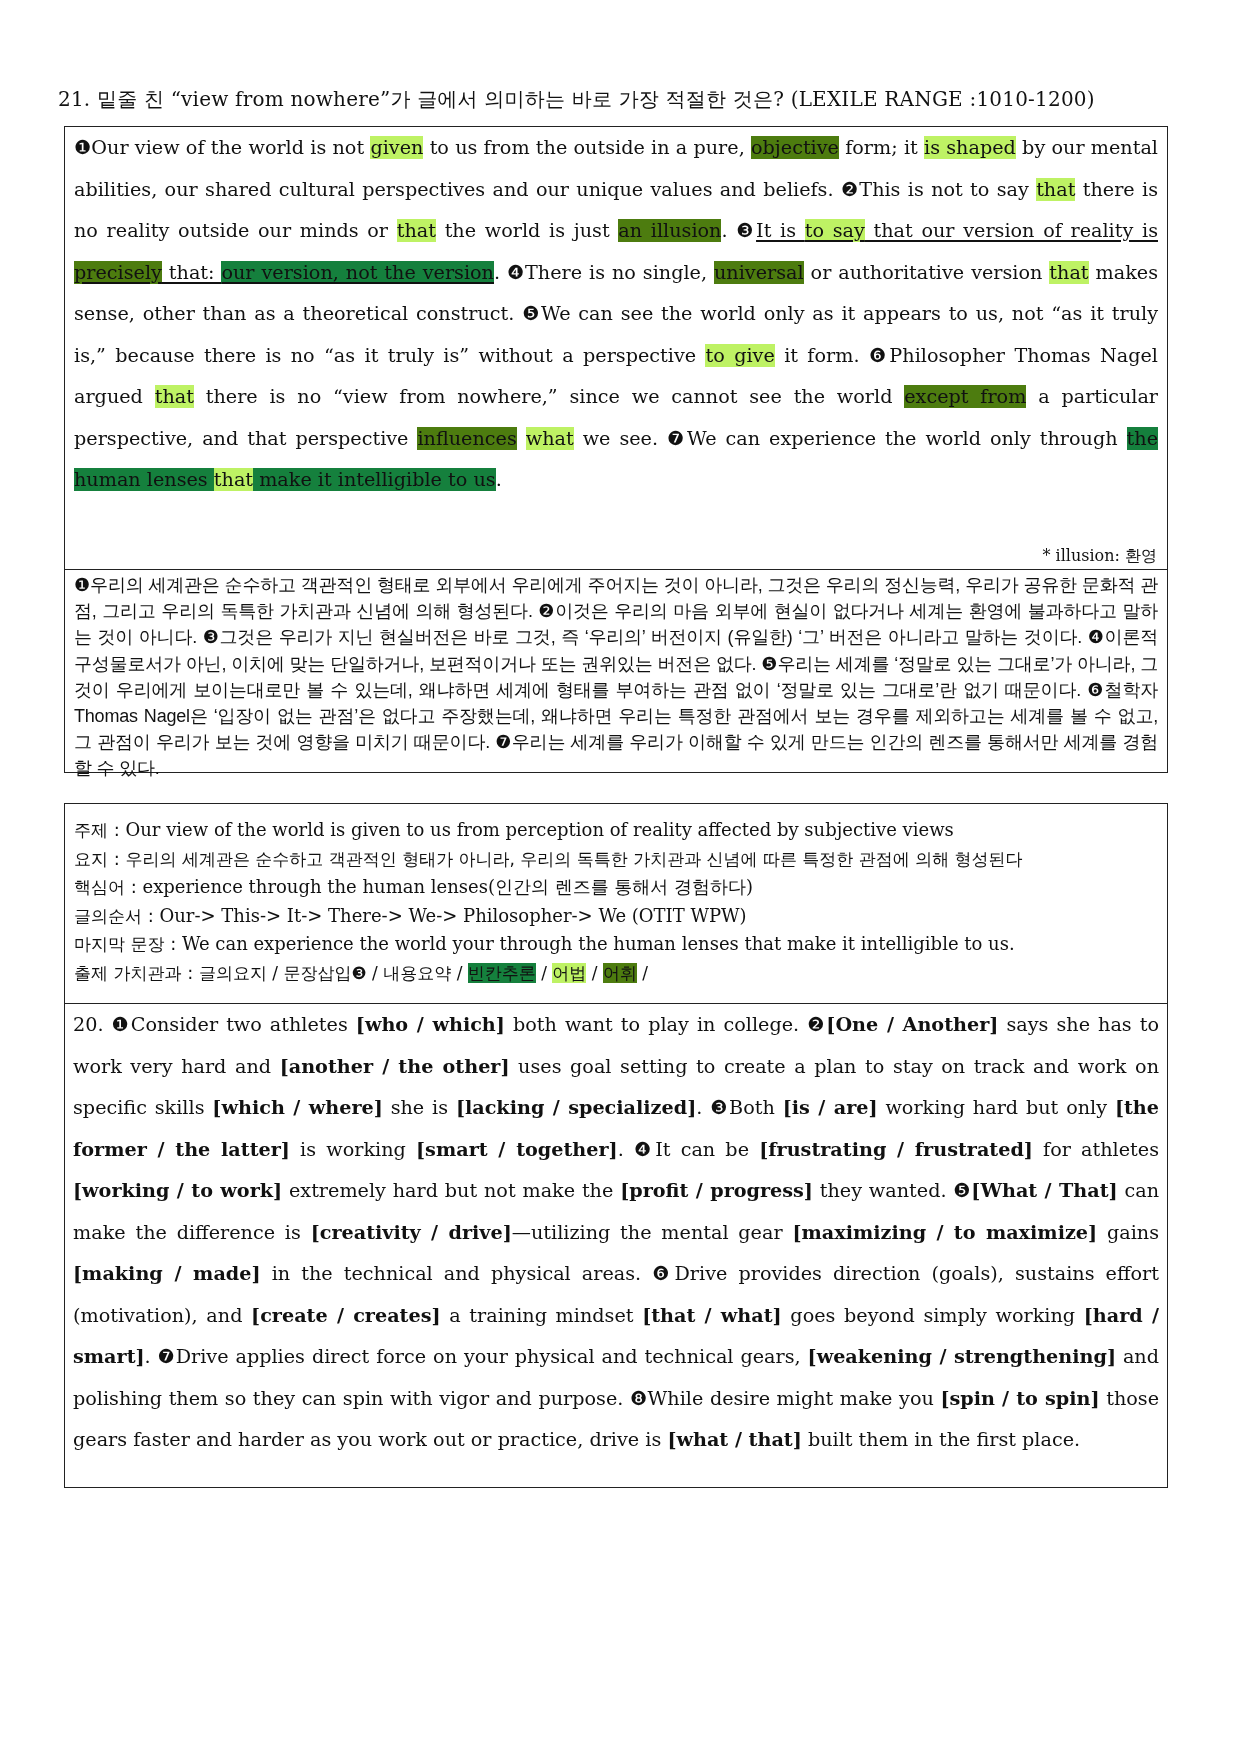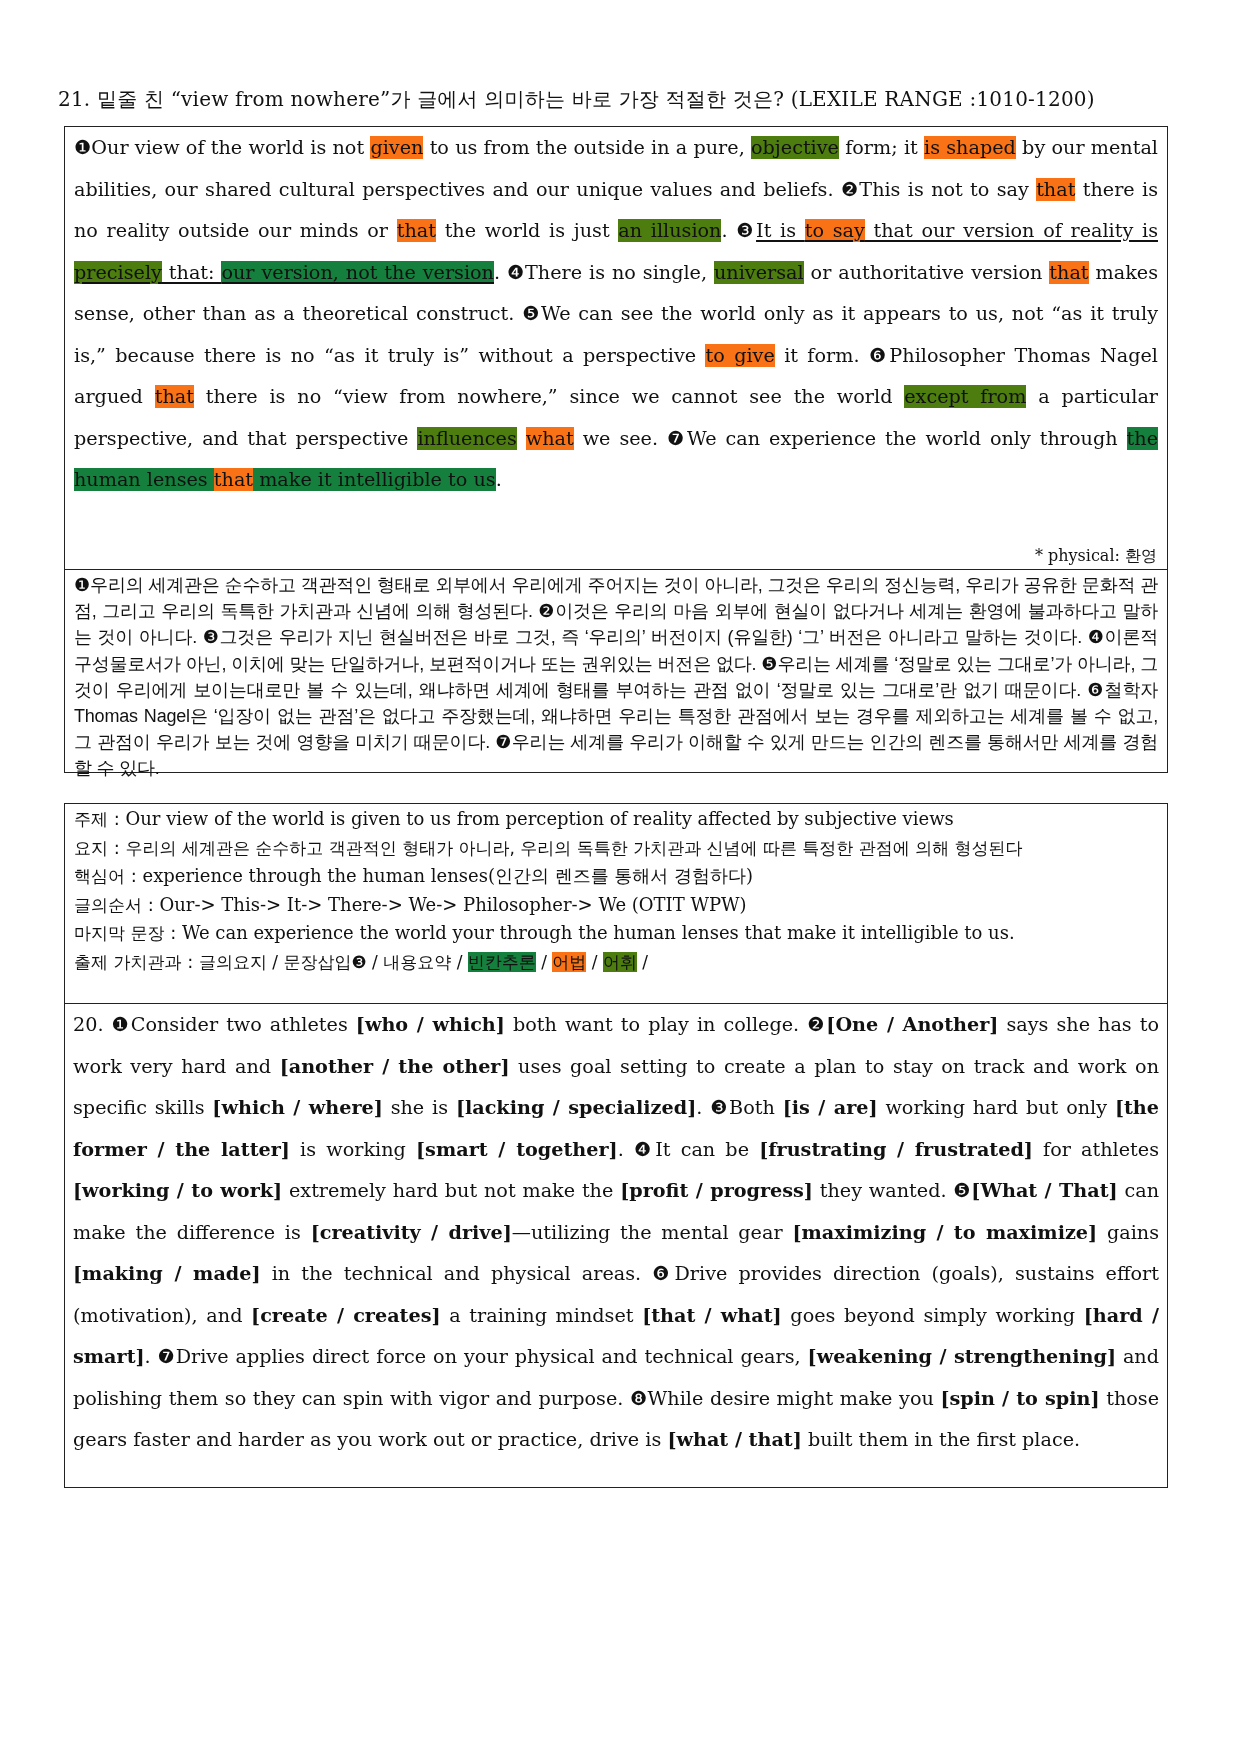--- a/index.html
+++ b/index.html
@@ -27,46 +27,46 @@
     position: absolute; right: 10px; bottom: 2px;
     font-size: 16px; line-height: 22px;
   }
   .translation {
     top: 569px; height: 204px; padding: 2px 9px;
     font-family: Liberation Sans, sans-serif;
     font-size: 18px; line-height: 26.2px; text-align: justify;
     text-align-last: left; letter-spacing: -0.2px;
   }
   .summary {
-    top: 803px; height: 223px; padding: 1px 9px;
+    top: 803px; height: 223px; padding: 12px 9px;
     font-size: 18px; line-height: 27.5px;
   }
   .summary .row { white-space: nowrap; }
   .summary .label { font-family: "DejaVu Sans", "Liberation Sans", sans-serif; font-size: 17px; }
   .summary .sep { font-family: "DejaVu Sans", "Liberation Sans", sans-serif; }
   .grammar {
     top: 1003px; height: 485px; padding: 0 8px;
     font-size: 19.2px; line-height: 41.5px; text-align: justify;
     text-align-last: left;
   }
   .grammar p { margin: 0; }
   .choice { font-weight: bold; font-family: "DejaVu Serif", "Liberation Serif", serif; }
-  .hl-green { background: #f97316; }
+  .hl-green { background: #bef264; }
   .hl-cyan { background: #4d7c0f; }
   .hl-gray { background: #15803d; }
   .ul { text-decoration: underline; text-decoration-thickness: 1.5px; text-underline-offset: 3px; }
 </style>
 </head>
 <body>
 
 <div class="question-title">21. 밑줄 친 “view from nowhere”가 글에서 의미하는 바로 가장 적절한 것은? (LEXILE RANGE :1010-1200)</div>
 
 <div class="box passage">
   <p id="passage-text"><span>❶Our view of the world is not </span><span class="hl-green">given</span><span> to us from the outside in a pure, </span><span class="hl-cyan">objective</span><span> form; it </span><span class="hl-green">is shaped</span><span> by our mental abilities, our shared cultural perspectives and our unique values and beliefs. ❷This is not to say </span><span class="hl-green">that</span><span> there is no reality outside our minds or </span><span class="hl-green">that</span><span> the world is just </span><span class="hl-cyan">an illusion</span><span>. ❸</span><span class="ul">It is </span><span class="hl-green ul">to say</span><span class="ul"> that our version of reality is </span><span class="hl-cyan ul">precisely</span><span class="ul"> that: </span><span class="hl-gray ul">our version, not the version</span><span>. ❹There is no single, </span><span class="hl-cyan">universal</span><span> or authoritative version </span><span class="hl-green">that</span><span> makes sense, other than as a theoretical construct. ❺We can see the world only as it appears to us, not “as it truly is,” because there is no “as it truly is” without a perspective </span><span class="hl-green">to give</span><span> it form. ❻Philosopher Thomas Nagel argued </span><span class="hl-green">that</span><span> there is no “view from nowhere,” since we cannot see the world </span><span class="hl-cyan">except from</span><span> a particular perspective, and that perspective </span><span class="hl-cyan">influences</span><span> </span><span class="hl-green">what</span><span> we see. ❼We can experience the world only through </span><span class="hl-gray">the human lenses </span><span class="hl-green">that</span><span class="hl-gray"> make it intelligible to us</span><span>.</span></p>
-  <div class="footnote">* physical: 환영</div>
+  <div class="footnote">* illusion: 환영</div>
 </div>
 
 <div class="box translation">
   <div>❶우리의 세계관은 순수하고 객관적인 형태로 외부에서 우리에게 주어지는 것이 아니라, 그것은 우리의 정신능력, 우리가 공유한 문화적 관점, 그리고 우리의 독특한 가치관과 신념에 의해 형성된다. ❷이것은 우리의 마음 외부에 현실이 없다거나 세계는 환영에 불과하다고 말하는 것이 아니다. ❸그것은 우리가 지닌 현실버전은 바로 그것, 즉 ‘우리의’ 버전이지 (유일한) ‘그’ 버전은 아니라고 말하는 것이다. ❹이론적 구성물로서가 아닌, 이치에 맞는 단일하거나, 보편적이거나 또는 권위있는 버전은 없다. ❺우리는 세계를 ‘정말로 있는 그대로’가 아니라, 그것이 우리에게 보이는대로만 볼 수 있는데, 왜냐하면 세계에 형태를 부여하는 관점 없이 ‘정말로 있는 그대로’란 없기 때문이다. ❻철학자 Thomas Nagel은 ‘입장이 없는 관점’은 없다고 주장했는데, 왜냐하면 우리는 특정한 관점에서 보는 경우를 제외하고는 세계를 볼 수 없고, 그 관점이 우리가 보는 것에 영향을 미치기 때문이다. ❼우리는 세계를 우리가 이해할 수 있게 만드는 인간의 렌즈를 통해서만 세계를 경험할 수 있다.</div>
 </div>
 
 <div class="box summary">
   <div class="row">
     <span class="label">주제</span><span class="sep"> : </span><span>Our view of the world is given to us from perception of reality affected by subjective views</span>
   </div>

